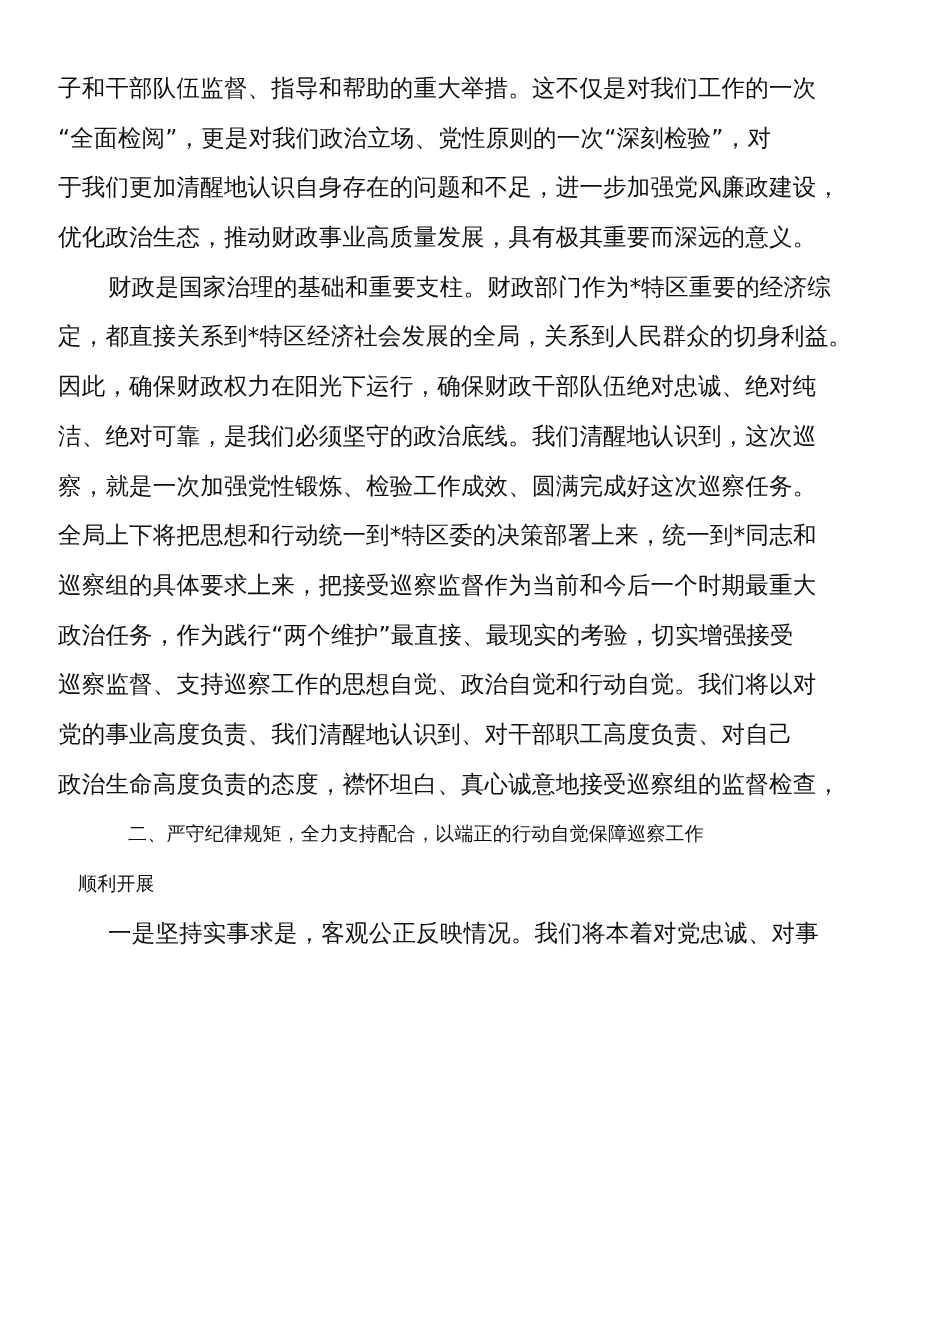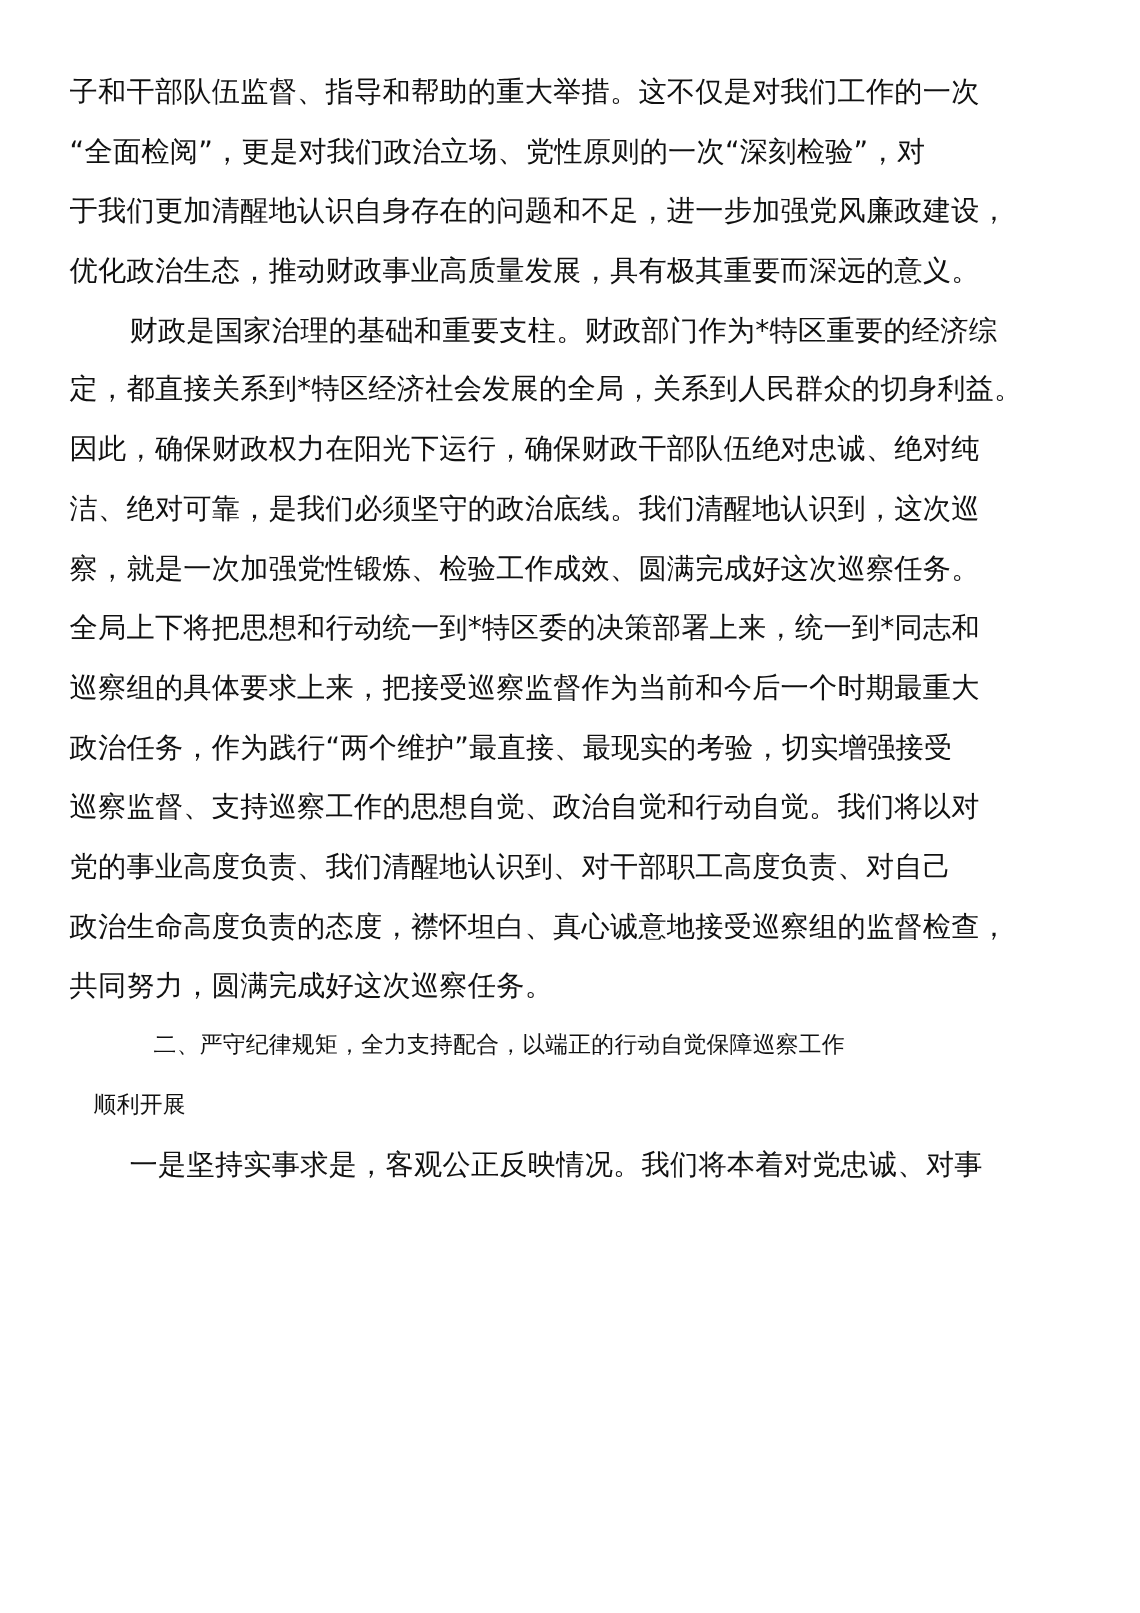--- a/index.html
+++ b/index.html
@@ -19,21 +19,21 @@
     position: absolute;
     left: 0;
     top: 0;
     width: 950px;
     height: 1344px;
     background: #ffffff;
   }
   .text-column {
     position: absolute;
     left: 58px;
-    top: 52px;
+    top: 64px;
     width: 830px;
   }
   .line {
     height: 49.7px;
     line-height: 49.7px;
     font-size: 23.5px;
     white-space: nowrap;
     letter-spacing: 0.2px;
   }
   .line.indent {
@@ -62,21 +62,20 @@
       <div class="line">定，都直接关系到*特区经济社会发展的全局，关系到人民群众的切身利益。</div>
       <div class="line">因此，确保财政权力在阳光下运行，确保财政干部队伍绝对忠诚、绝对纯</div>
       <div class="line">洁、绝对可靠，是我们必须坚守的政治底线。我们清醒地认识到，这次巡</div>
       <div class="line">察，就是一次加强党性锻炼、检验工作成效、圆满完成好这次巡察任务。</div>
       <div class="line">全局上下将把思想和行动统一到*特区委的决策部署上来，统一到*同志和</div>
       <div class="line">巡察组的具体要求上来，把接受巡察监督作为当前和今后一个时期最重大</div>
       <div class="line">政治任务，作为践行“两个维护”最直接、最现实的考验，切实增强接受</div>
       <div class="line">巡察监督、支持巡察工作的思想自觉、政治自觉和行动自觉。我们将以对</div>
       <div class="line">党的事业高度负责、我们清醒地认识到、对干部职工高度负责、对自己</div>
       <div class="line">政治生命高度负责的态度，襟怀坦白、真心诚意地接受巡察组的监督检查，</div>
-      <div class="line">共同努力，圆满完成好这次巡察任务。</div>
     </div>
 
     <div>
       <div class="line indent heading">二、严守纪律规矩，全力支持配合，以端正的行动自觉保障巡察工作</div>
       <div class="line heading">顺利开展</div>
     </div>
 
 
     <div>
       <div class="line indent">一是坚持实事求是，客观公正反映情况。我们将本着对党忠诚、对事</div>

